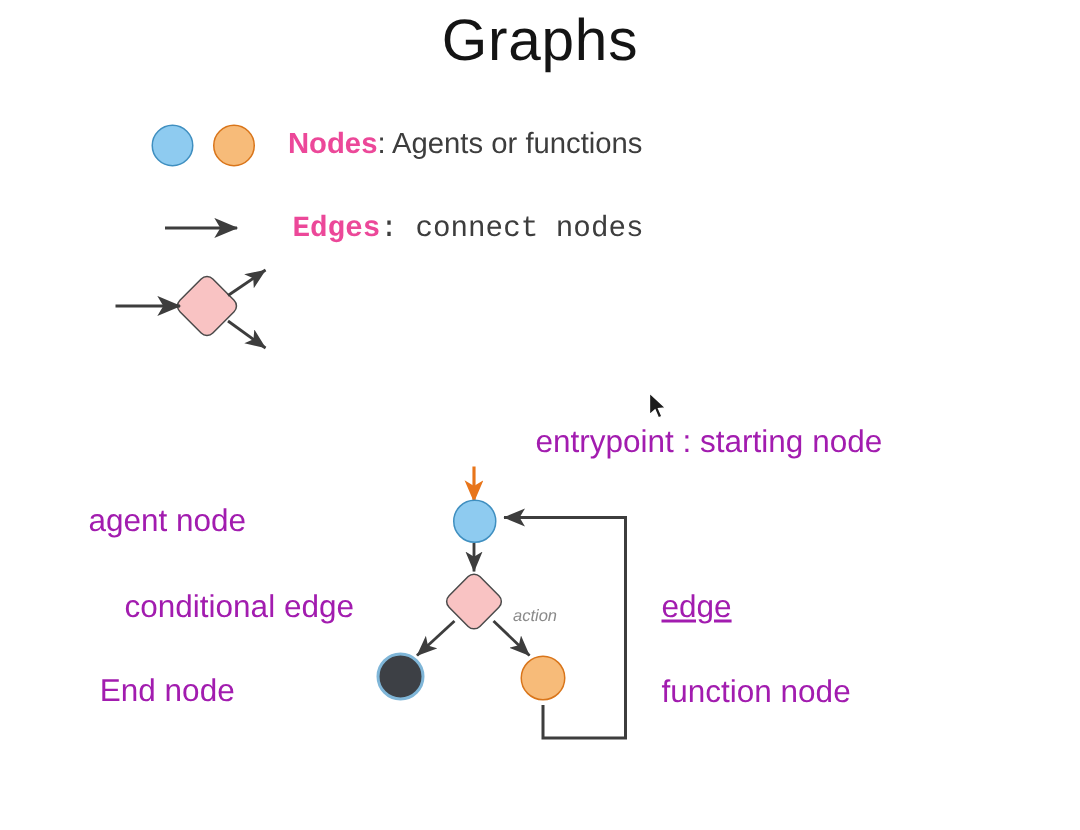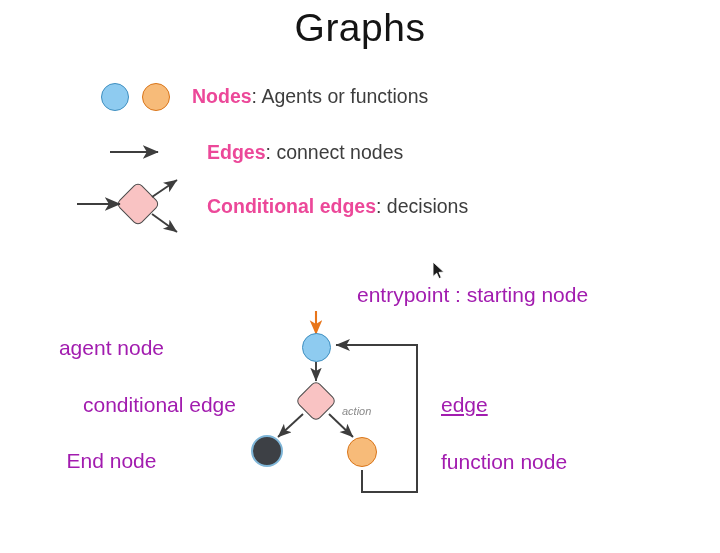--- a/index.html
+++ b/index.html
@@ -115,27 +115,24 @@
 
   <div class="page-title">Graphs</div>
 
   <div class="legend-circle" style="left:101px; top:83px; width:28px; height:28px; background:#8ecbf0; border:1.6px solid #3f8fc0;"></div>
   <div class="legend-circle" style="left:142px; top:83px; width:28px; height:28px; background:#f7bb79; border:1.6px solid #d9751a;"></div>
 
   <div class="legend-text" style="left:192px; top:87px;">
     <span class="term">Nodes</span><span>: </span><span>Agents or functions</span>
   </div>
 
-  <div class="legend-text" style="left:207px; top:143px;">
+  <div class="legend-text" style="left:195px; top:143px;font-family:Liberation Mono, monospace;">
     <span class="term">Edges</span><span>: </span><span>connect nodes</span>
   </div>
 
-  <div class="legend-text" style="left:207px; top:197px;">
-    <span class="term">Conditional edges</span><span>: </span><span>decisions</span>
-  </div>
 
   <div class="diamond" style="left:122px; top:188px; width:32px; height:32px; background:#f9c3c3; border:1.7px solid #4a4a4a;"></div>
 
   <svg class="svg-layer" viewBox="0 0 720 553">
     <defs>
       <marker id="arrowDark" markerWidth="9" markerHeight="9" refX="7.2" refY="3.2" orient="auto" markerUnits="strokeWidth">
         <path d="M0,0 L7.6,3.2 L0,6.4 L1.9,3.2 z" fill="#3d3d3d"></path>
       </marker>
       <marker id="arrowDarkSm" markerWidth="9" markerHeight="9" refX="7.0" refY="3.0" orient="auto" markerUnits="strokeWidth">
         <path d="M0,0 L7.2,3.0 L0,6.0 L1.8,3.0 z" fill="#3d3d3d"></path>

